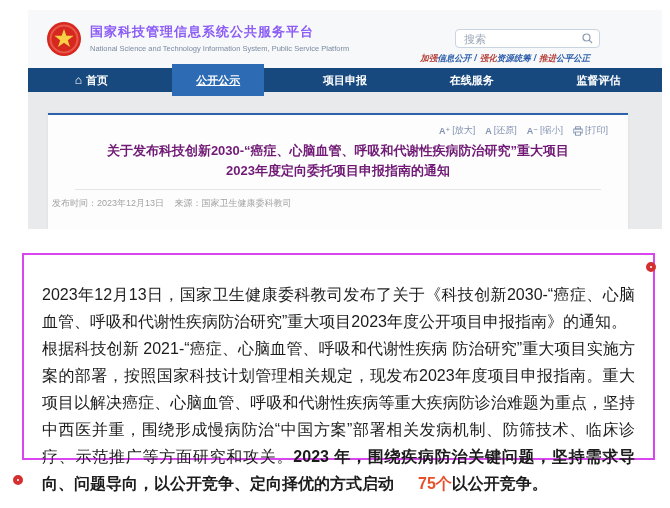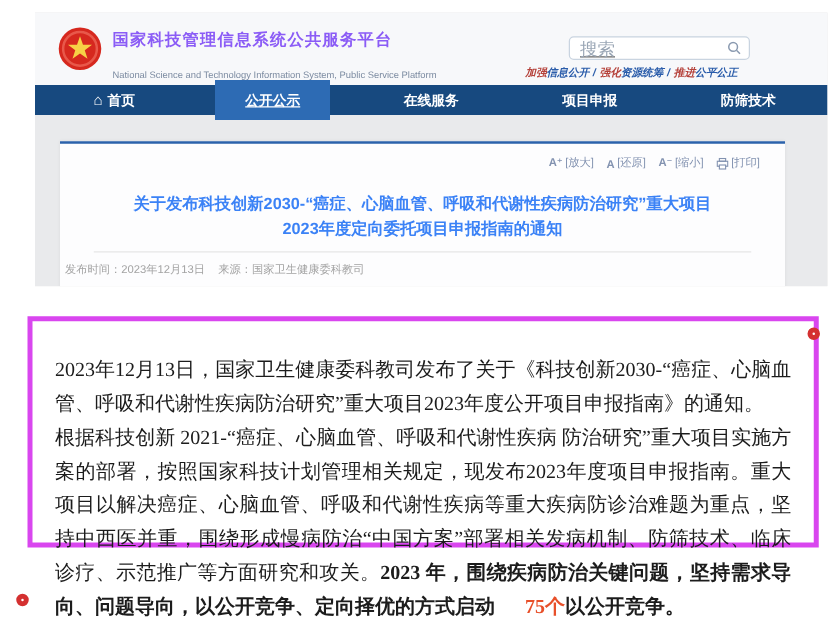--- a/index.html
+++ b/index.html
@@ -15,31 +15,30 @@
   .site {
     position:absolute; left:28px; top:10px; width:634px; height:219px;
     overflow:hidden; z-index:1; background:#e9eaec;
   }
 
   
   .site-header { position:relative; height:58px; background:#f7f8fa; }
   .emblem { position:absolute; left:18px; top:11px; width:36px; height:36px; }
   .brand { position:absolute; left:62px; top:13px; }
   .brand-title { font-size:13px; font-weight:bold; color:#8b5cf6; letter-spacing:1px; }
-  .brand-sub { font-size:7.5px; color:#7c8ba1; margin-top:14px; }
+  .brand-sub { font-size:7.5px; color:#7c8ba1; margin-top:3px; }
   .search-box {
     position:absolute; right:62px; top:19px; width:145px; height:19px;
     background:#fff; border:1px solid #c9d4e0; border-radius:4px;
     display:flex; align-items:center; padding:0 6px 0 8px;
   }
   .search-box input {
-    flex:1; border:none; outline:none; font-size:14px; color:#666;
+    flex:1; border:none; outline:none; font-size:11px; color:#666;
     background:transparent; min-width:0;
     font-family:"Liberation Sans","DejaVu Sans",sans-serif;
-    text-decoration:underline;
   }
   .search-box input::placeholder { color:#9aa6b5; }
   .slogans {
     position:absolute; right:72px; top:43px; font-size:8.5px; font-weight:bold;
     font-style:italic; white-space:nowrap;margin-left:31px;
   }
   .slogan-lead { color:#b5413a; }
   .slogan-rest { color:#2a5caa; }
   .slogan-sep { color:#2a5caa; margin:0 3px; }
 
@@ -66,31 +65,31 @@
     background:#fdfdfe; border-top:2px solid #2b62ab;
     box-shadow:0 0 3px rgba(0,0,0,0.06);
   }
   .toolbar {
     text-align:right; padding:9px 20px 0 0; font-size:9px; color:#8292b0;
     display:flex; justify-content:flex-end; gap:10px;
   }
   .tool { display:inline-flex; align-items:center; gap:2px; cursor:pointer; }
   .tool-icon { font-weight:bold; }
   .article-title {
-    text-align:center; font-size:13px; font-weight:bold; color:#3b82f6;
-    margin-top:16px; line-height:20px; padding:0 30px;
+    text-align:center; font-size:13px; font-weight:bold; color:#701a75;
+    margin-top:4px; line-height:20px; padding:0 30px;
   }
   .divider { margin:8px 27px 0 27px; border-top:1px solid #e6e6e6; }
   .meta { font-size:9px; color:#a3a3a3; margin-top:7px; }
   .meta span { margin:0 4px; }
 
   
   .card {
-    position:absolute; left:22px; top:253px; width:633px; height:185px;
-    background:#ffffff; border:4px solid #d946ef; z-index:2;font-family:Liberation Serif, serif;
+    position:absolute; left:22px; top:253px; width:633px; height:207px;
+    background:#ffffff; border:2px solid #d946ef; z-index:2;
   }
   .card-text {
     padding:26px 18px 0 18px; font-size:16px; line-height:27px; color:#1c1c1c;
     text-align:justify;
   }
   .card-text p { margin:0; }
   .bold { font-weight:bold; }
   .hl { color:#e8502a; font-weight:bold;margin-left:24px; }
 
   .ring {
@@ -138,27 +137,27 @@
   <div class="navbar">
     <div class="nav-item">
       <span class="home-glyph">⌂</span>
       <span>首页</span>
     </div>
     <div class="nav-item active">
       <span class="tab-bg"></span>
       <span>公开公示</span>
     </div>
     <div class="nav-item">
+      <span>项目申报</span>
+    </div>
+    <div class="nav-item">
       <span>在线服务</span>
     </div>
     <div class="nav-item">
-      <span>项目申报</span>
-    </div>
-    <div class="nav-item">
-      <span>防筛技术</span>
+      <span>监督评估</span>
     </div>
   </div>
 
   <div class="page">
     <div class="panel">
 
       <div class="toolbar">
         <span class="tool">
           <span class="tool-icon">A⁺</span>
           <span>[放大]</span>

